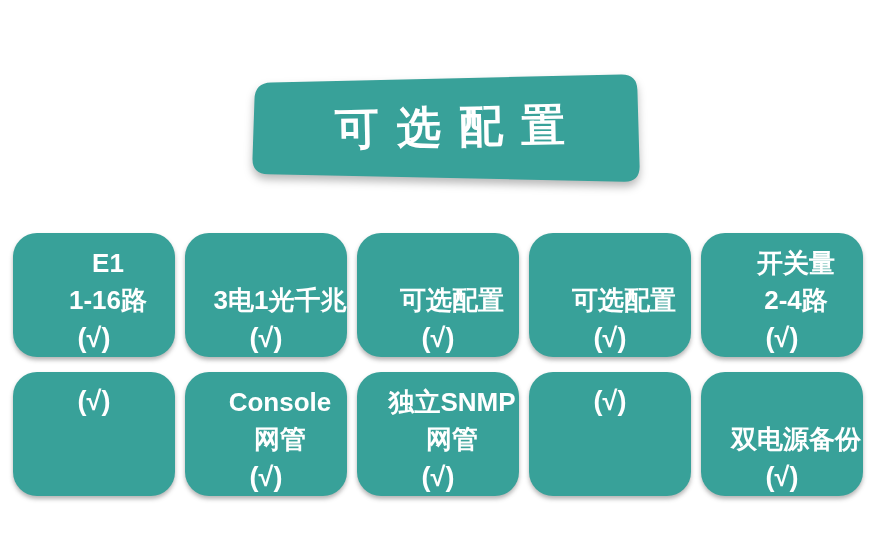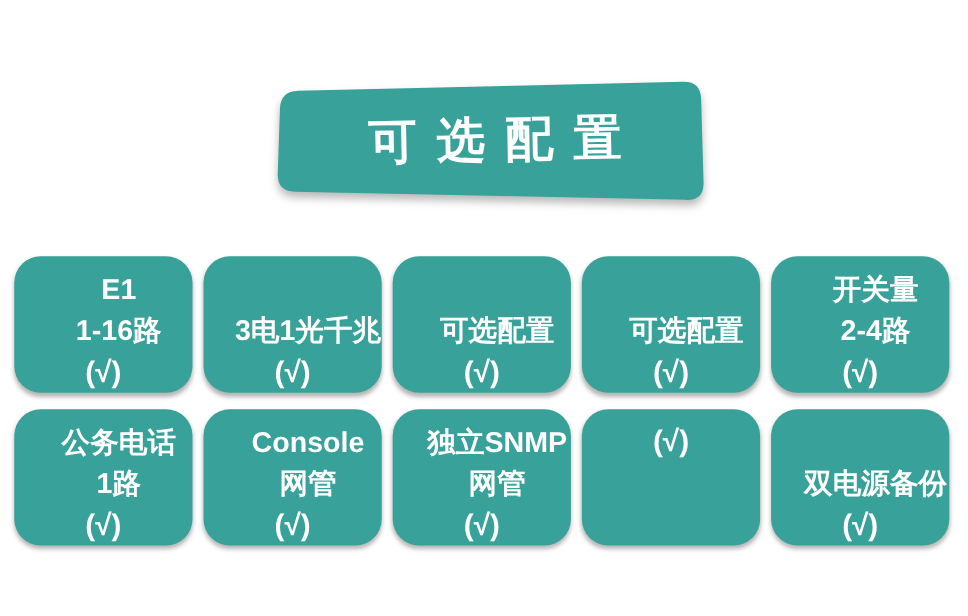--- a/index.html
+++ b/index.html
@@ -79,24 +79,20 @@
         <div class="card-check">(√)</div>
       </div>
       <div class="card">
         <div class="card-main">
           <div class="card-line">开关量</div>
           <div class="card-line">2-4路</div>
         </div>
         <div class="card-check">(√)</div>
       </div>
       <div class="card">
-        <div class="card-main">
-          <div class="card-line">公务电话</div>
-          <div class="card-line">1路</div>
-        </div>
         <div class="card-check">(√)</div>
       </div>
       <div class="card">
         <div class="card-main">
           <div class="card-line">Console</div>
           <div class="card-line">网管</div>
         </div>
         <div class="card-check">(√)</div>
       </div>
       <div class="card">

